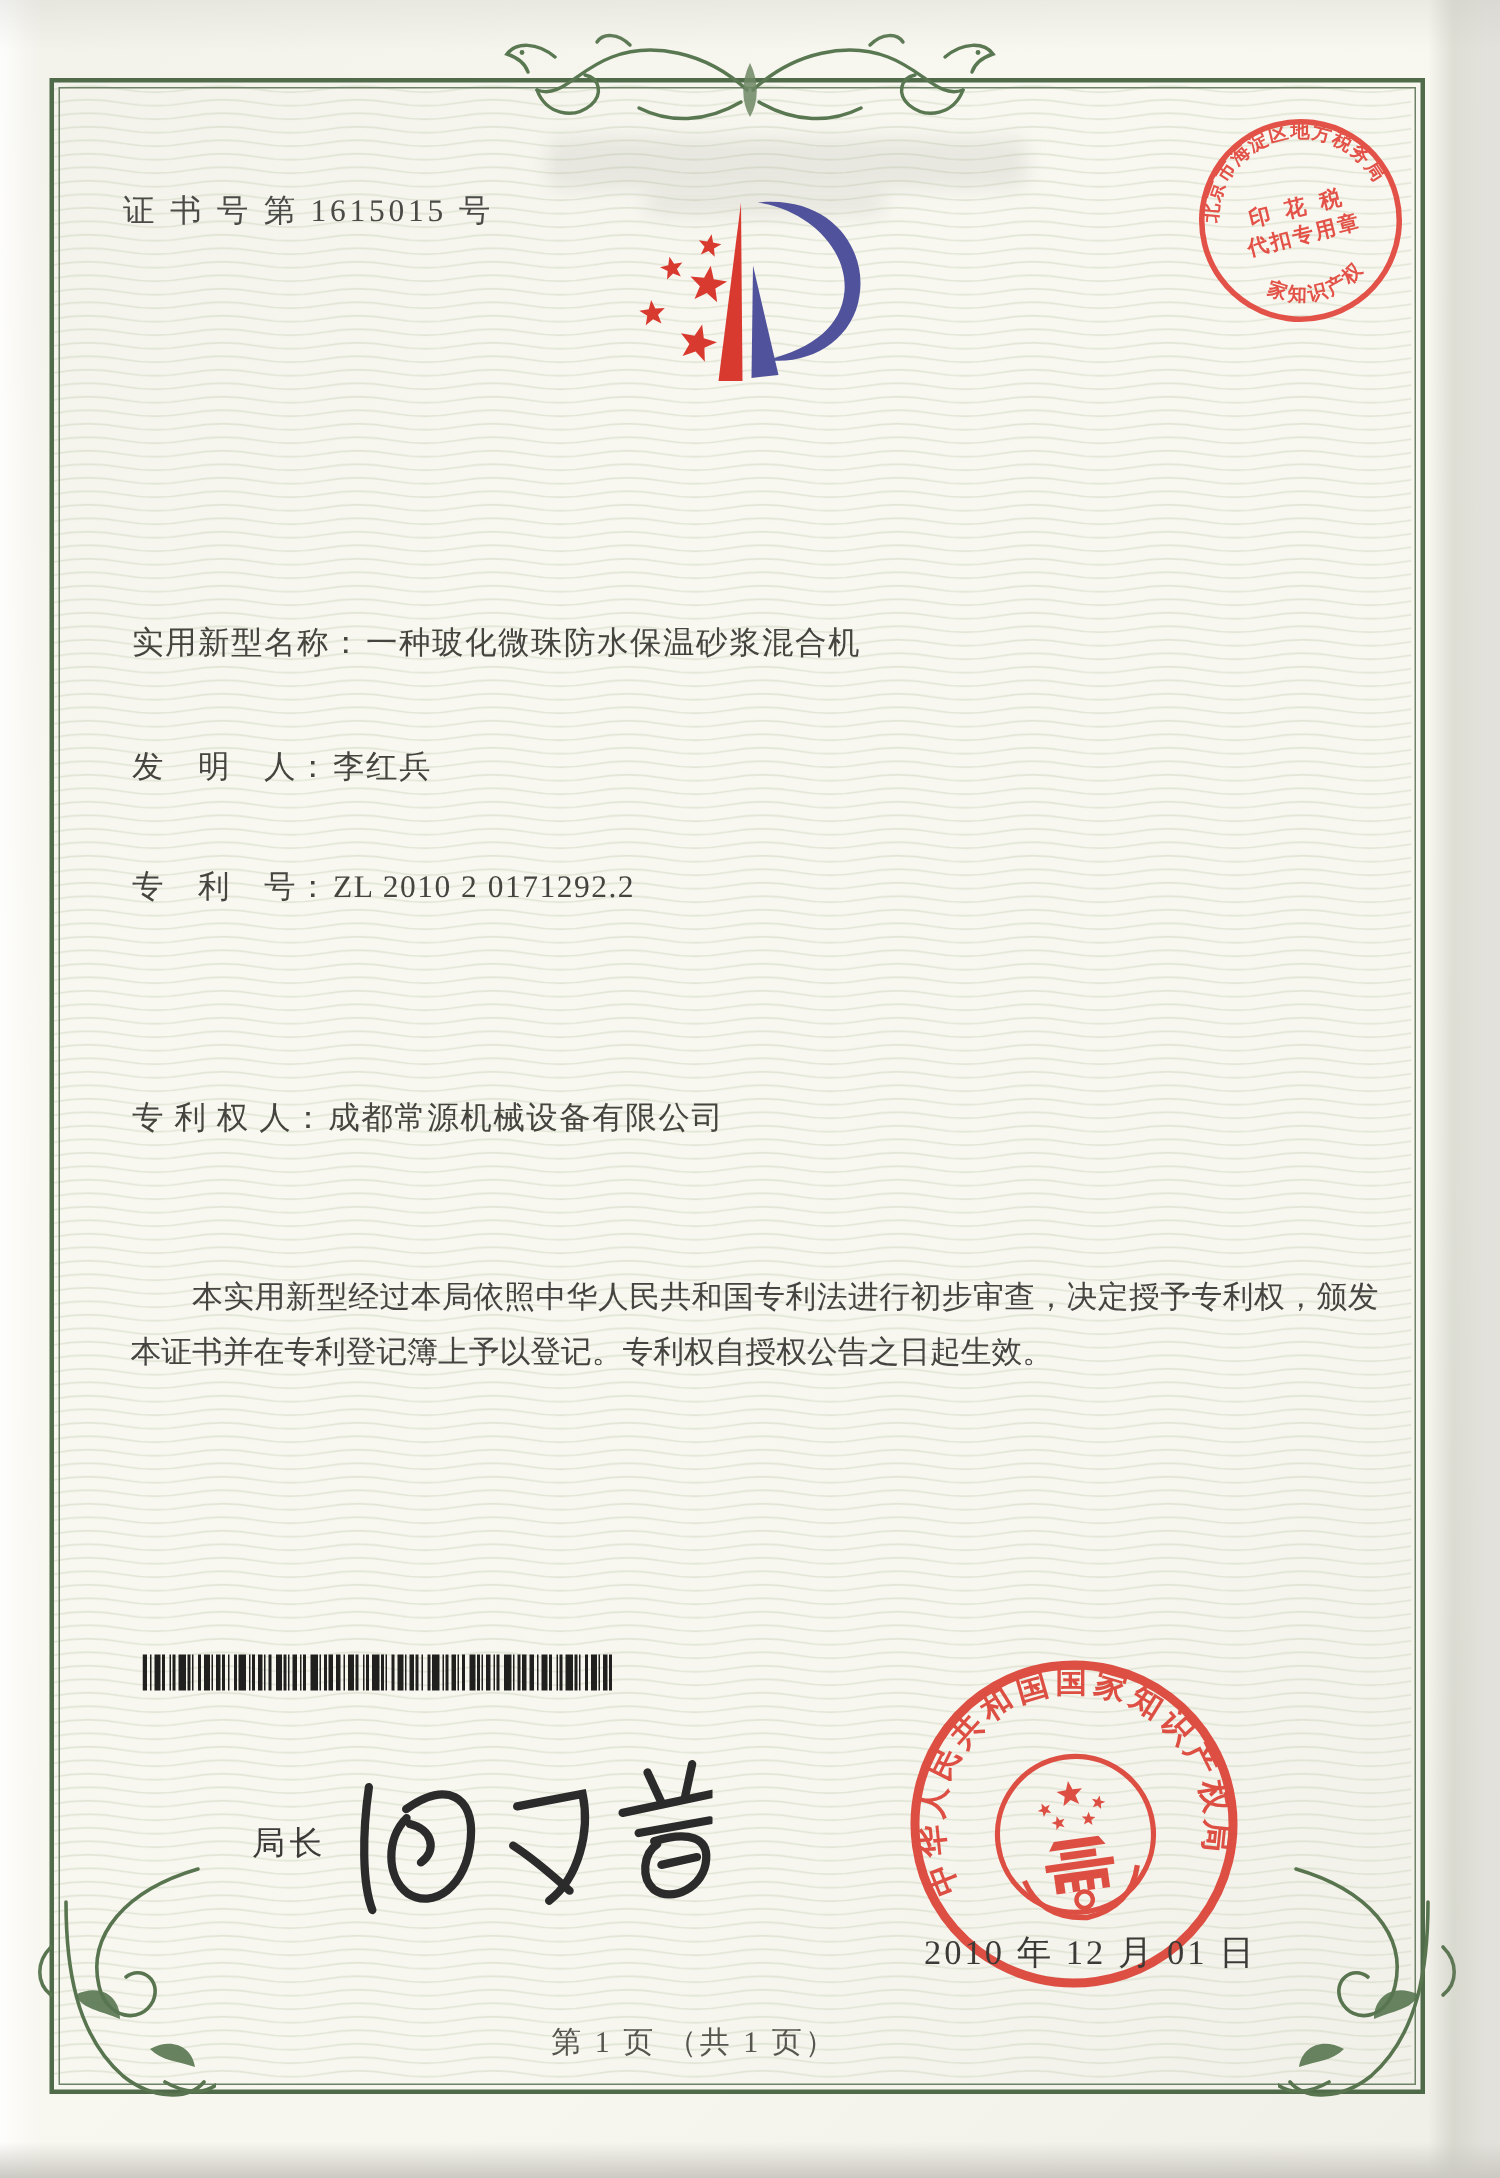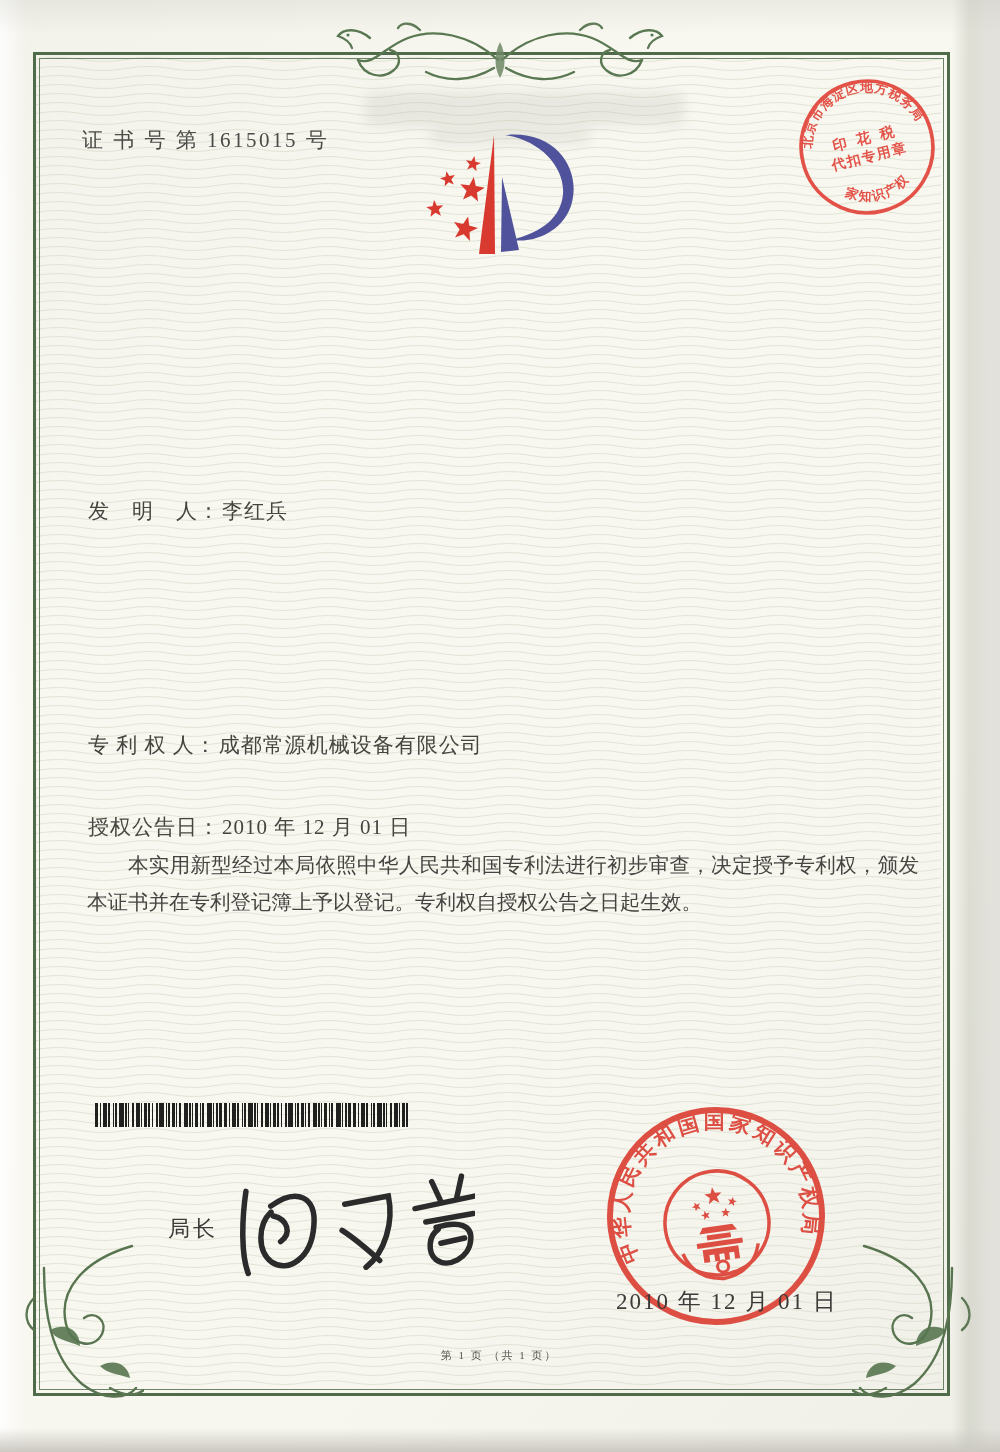--- a/index.html
+++ b/index.html
@@ -32,21 +32,21 @@
   .field .lab{margin-right:2px;}
   .paras{position:absolute;left:87px;top:847px;width:832px;z-index:4;}
   .paras p{margin:0;font-size:20.5px;line-height:37px;text-align:justify;text-indent:2em;color:#454440;}
   .barcode{position:absolute;left:95px;top:1102px;width:315px;height:26px;z-index:4;}
   .director{position:absolute;left:168px;top:1214px;font-size:22px;letter-spacing:3px;color:#3c3b38;z-index:4;}
   .signature{position:absolute;left:230px;top:1168px;width:245px;height:115px;z-index:4;}
   .sr{position:absolute;opacity:0;pointer-events:none;}
   .seal{position:absolute;left:601px;top:1101px;width:230px;height:230px;z-index:5;opacity:.93;}
   .seal-date{position:absolute;left:616px;top:1286px;font-size:23px;letter-spacing:2px;color:#3b3a37;z-index:6;white-space:nowrap;}
   .footer{position:absolute;left:33px;width:860px;top:1348px;text-align:center;
-          font-size:11px;letter-spacing:2px;color:#56554f;z-index:4;padding-left:36px;}
+          font-size:20px;letter-spacing:2px;color:#56554f;z-index:4;}
   svg text{font-family:"Liberation Serif","DejaVu Serif",serif;}
 </style>
 </head>
 <body>
 
 <div class="page">
 
   <svg class="texture" xmlns="http://www.w3.org/2000/svg">
     <defs>
       <pattern id="wv" width="90" height="9" patternUnits="userSpaceOnUse">
@@ -122,28 +122,31 @@
       </text>
       <text x="70" y="66" text-anchor="middle" font-size="14" font-weight="bold" letter-spacing="3">印 花 税</text>
       <text x="70" y="84" text-anchor="middle" font-size="13.5" font-weight="bold" letter-spacing="1.5">代扣专用章</text>
       <text font-size="12.5" font-weight="bold" letter-spacing="1.5">
         <textPath href="#tsBot" xlink:href="#tsBot" startOffset="50%" text-anchor="middle">国家知识产权局</textPath>
       </text>
     </g>
   </svg>
 
 
+  <div class="field" style="top:414px;">
+    <span class="lab">实用新型名称：</span><span>一种玻化微珠防水保温砂浆混合机</span>
+  </div>
   <div class="field" style="top:497px;">
     <span class="lab">发　明　人：</span><span>李红兵</span>
   </div>
+  <div class="field" style="top:577px;">
+    <span class="lab">专　利　号：</span><span>ZL 2010 2 0171292.2</span>
+  </div>
   <div class="field" style="top:731px;">
     <span class="lab">专 利 权 人：</span><span>成都常源机械设备有限公司</span>
-  </div>
-  <div class="field" style="top:813px;">
-    <span class="lab">授权公告日：</span><span>2010 年 12 月 01 日</span>
   </div>
 
   <div class="paras">
     <p>本实用新型经过本局依照中华人民共和国专利法进行初步审查，决定授予专利权，颁发本证书并在专利登记簿上予以登记。专利权自授权公告之日起生效。</p>
   </div>
 
   <svg class="barcode" viewBox="0 0 315 26" preserveAspectRatio="none" xmlns="http://www.w3.org/2000/svg">
     <line x1="0" y1="13" x2="315" y2="13" stroke="#20201e" stroke-width="24" stroke-dasharray="3 2 1 2 4 1 2 3 1 1 2 2 5 1 2 1 1 3 2 2 4 1 1 2 3 1 2 2 1 3 2 1 5 2 1 1 2 2 3 1 1 2 2 3 4 1 2 1 1 2 3 2 1 1 2 3 5 1 1 2 2 1 3 2"></line>
   </svg>
 

